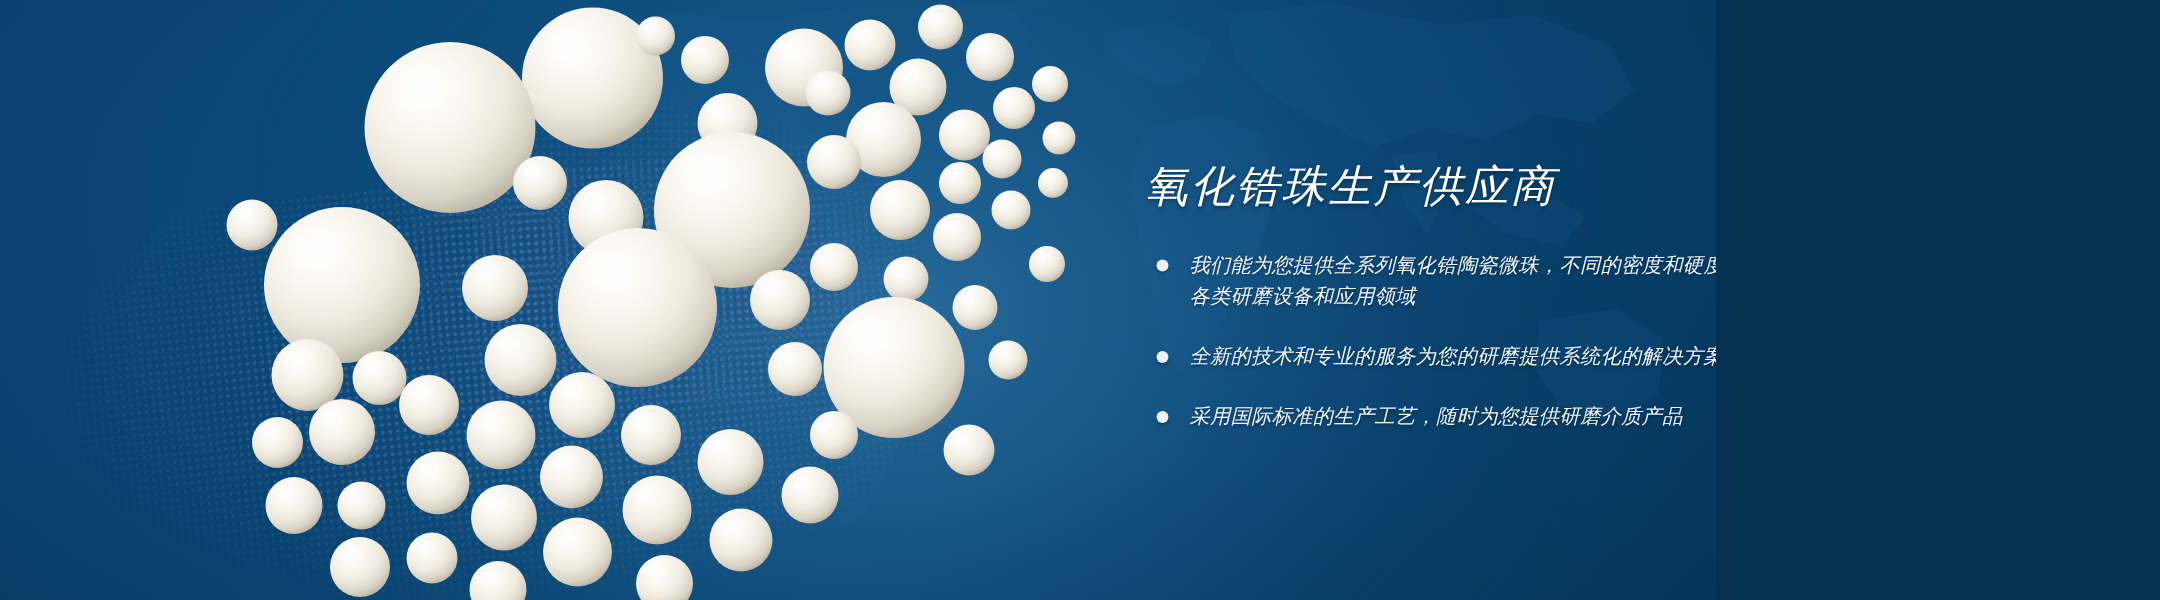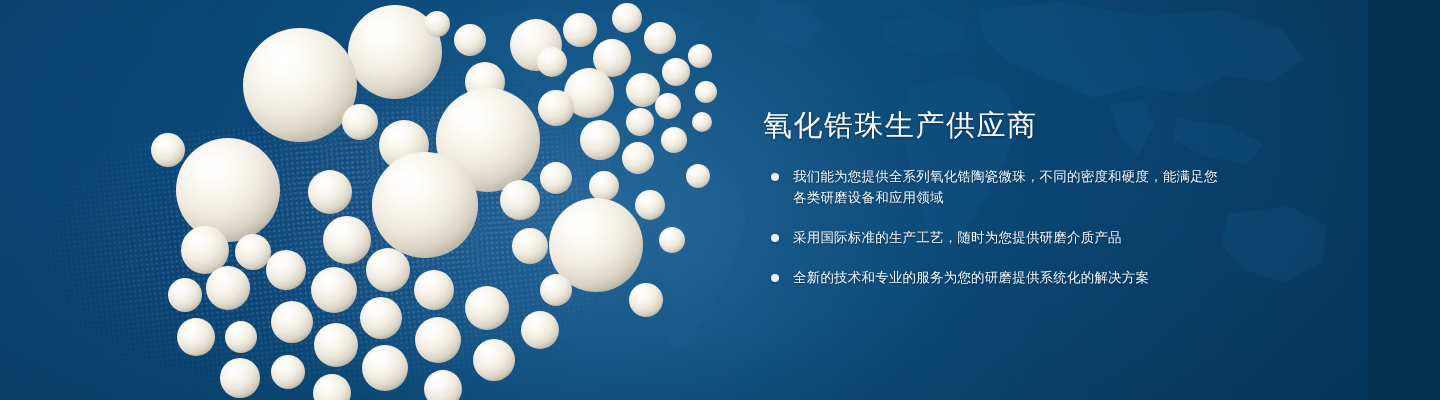--- a/index.html
+++ b/index.html
@@ -6,24 +6,25 @@
     margin: 0;
     padding: 0;
     background: #06304f;
   }
   body {
     font-family: "Liberation Sans", "DejaVu Sans", sans-serif;
   }
 
   .banner {
     position: relative;
-    width: 1368px;
+    width: 1144px;
     height: 400px;
     overflow: hidden;
     background: #0a4472;
+    font-style: italic;
   }
 
   
   .bg-base {
     position: absolute;
     inset: 0;
     background:
       linear-gradient(100deg,
         #0a4676 0%,
         #0a4877 18%,
@@ -414,22 +415,22 @@
   <div class="copy">
     <h1 class="headline">氧化锆珠生产供应商</h1>
 
     <ul class="bullets">
       <li class="bullet">
         <span class="dot"></span>
         <span>我们能为您提供全系列氧化锆陶瓷微珠，不同的密度和硬度，能满足您各类研磨设备和应用领域</span>
       </li>
       <li class="bullet">
         <span class="dot"></span>
-        <span>采用国际标准的生产工艺，随时为您提供研磨介质产品</span>
+        <span>全新的技术和专业的服务为您的研磨提供系统化的解决方案</span>
       </li>
       <li class="bullet">
         <span class="dot"></span>
-        <span>全新的技术和专业的服务为您的研磨提供系统化的解决方案</span>
+        <span>采用国际标准的生产工艺，随时为您提供研磨介质产品</span>
       </li>
     </ul>
   </div>
 
 </div>
 
 </body></html>

